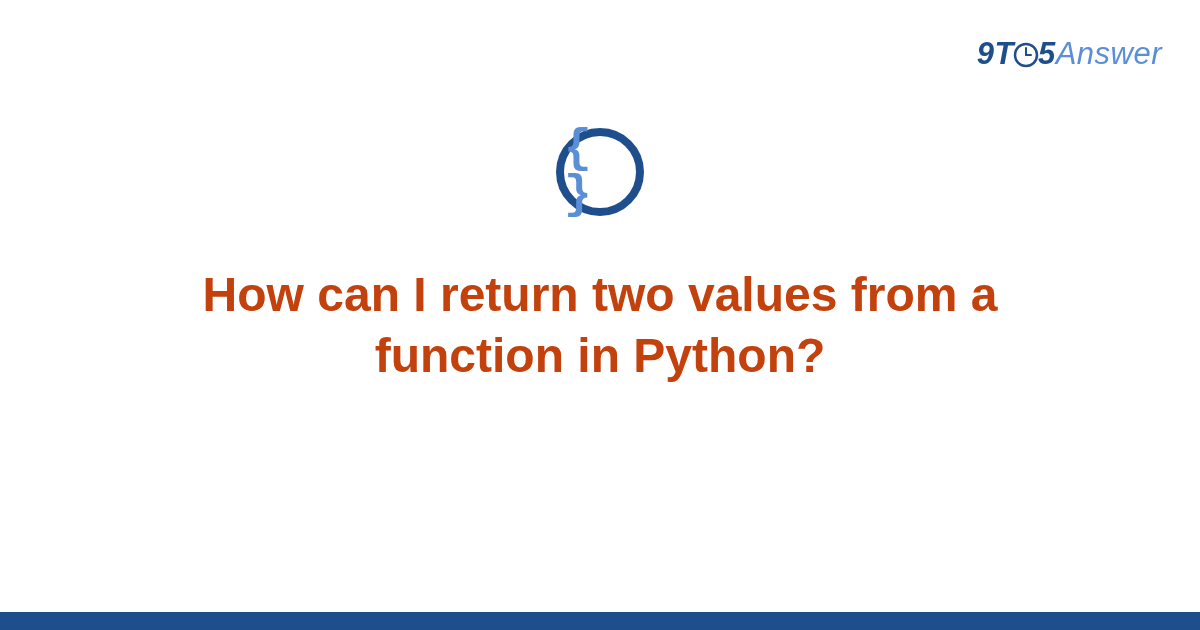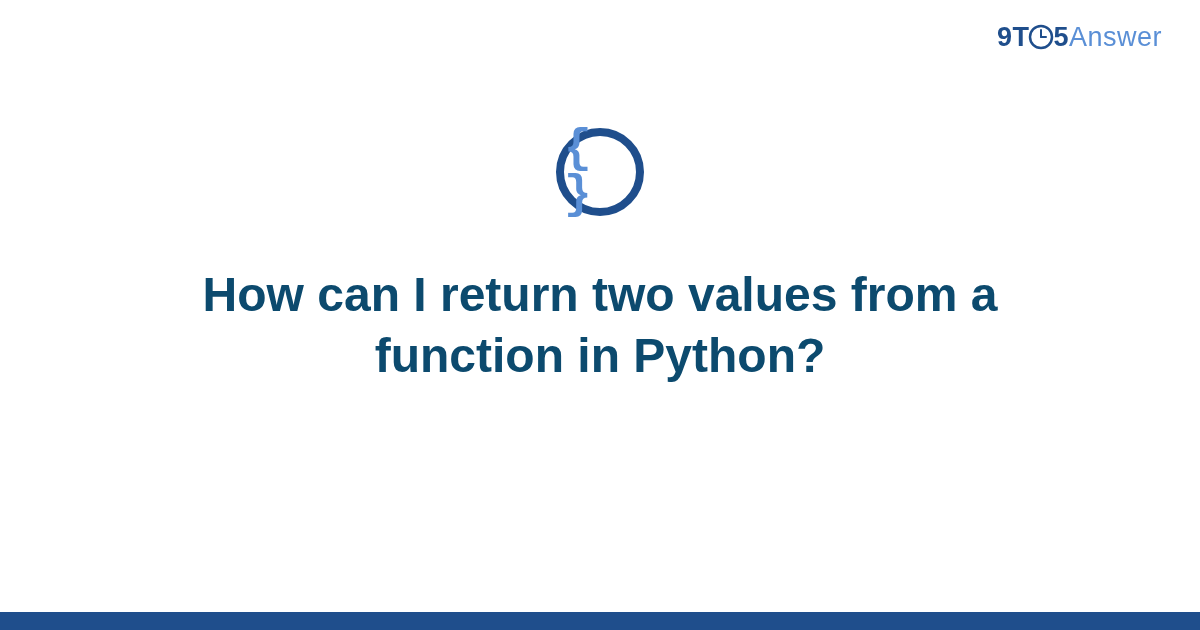--- a/index.html
+++ b/index.html
@@ -10,25 +10,26 @@
     body {
       width: 1200px;
       height: 630px;
       background: #ffffff;
       font-family: Arial, Helvetica, sans-serif;
       position: relative;
       overflow: hidden;
     }
     .logo {
       position: absolute;
-      top: 22px;
+      top: 36px;
       right: 38px;
-      font-size: 27px;
+      font-size: 31px;
       font-weight: 600;
       letter-spacing: 0.5px;
+      font-style: italic;
     }
     .logo .nine {
       color: #1f4e8c;
     }
     .logo .clock {
       display: inline-block;
       vertical-align: -4px;
       margin: 0 -1px;
     }
     .logo .five {
@@ -61,21 +62,21 @@
       font-size: 46px;
       font-weight: bold;
       color: #5a8fd6;
       letter-spacing: -2px;
       font-family: 'Courier New', monospace;
       line-height: 1;
     }
     .question-title {
       font-size: 48px;
       font-weight: bold;
-      color: #0c4a6e;
+      color: #c2410c;
       text-align: center;
       max-width: 980px;
       line-height: 1.28;
       padding: 0 40px;
     }
     .footer-bar {
       position: absolute;
       bottom: 0;
       left: 0;
       right: 0;

